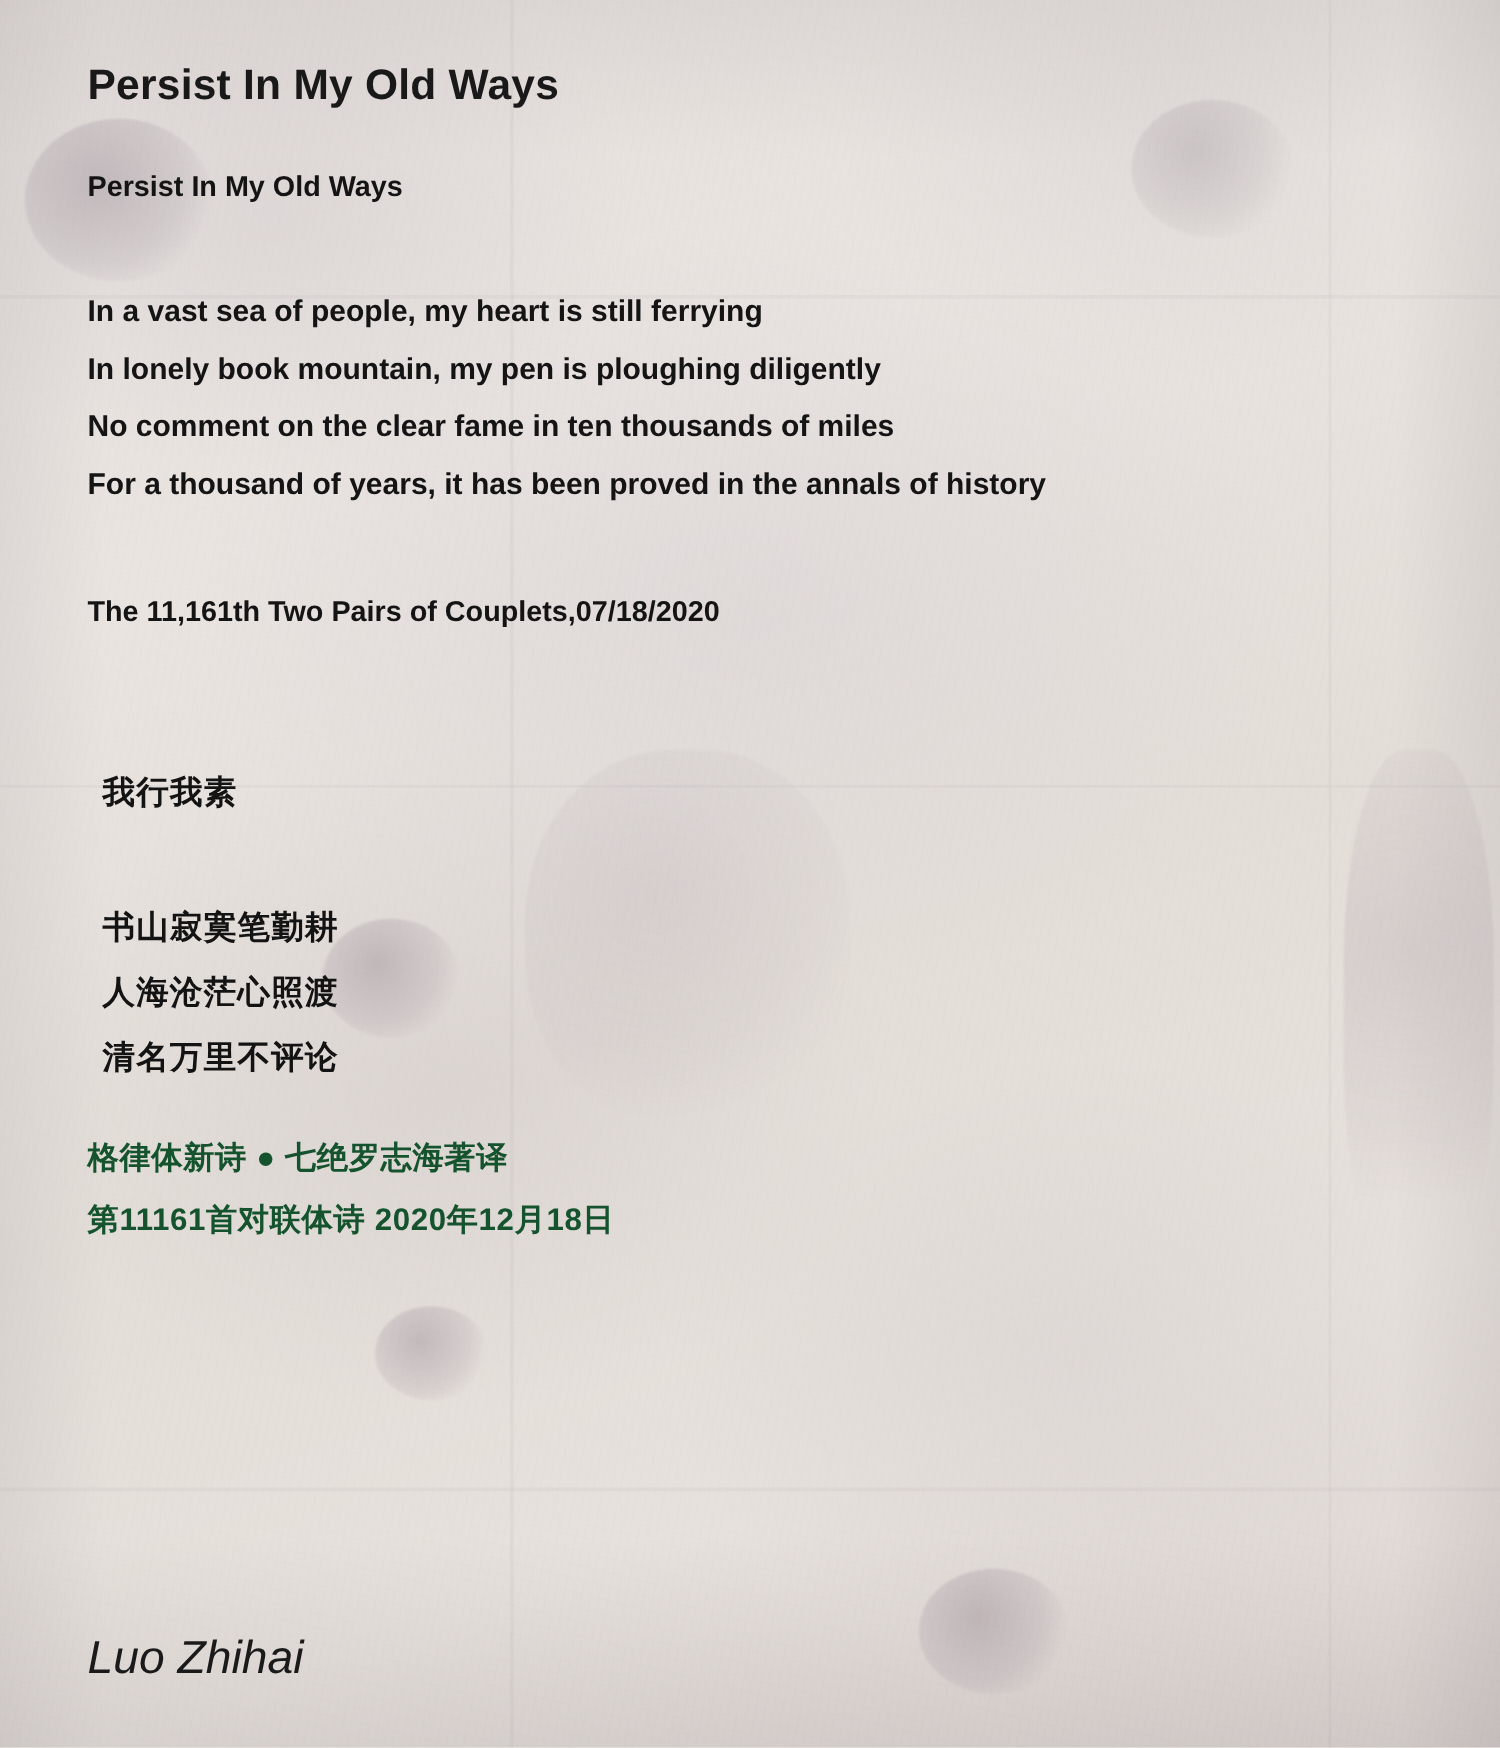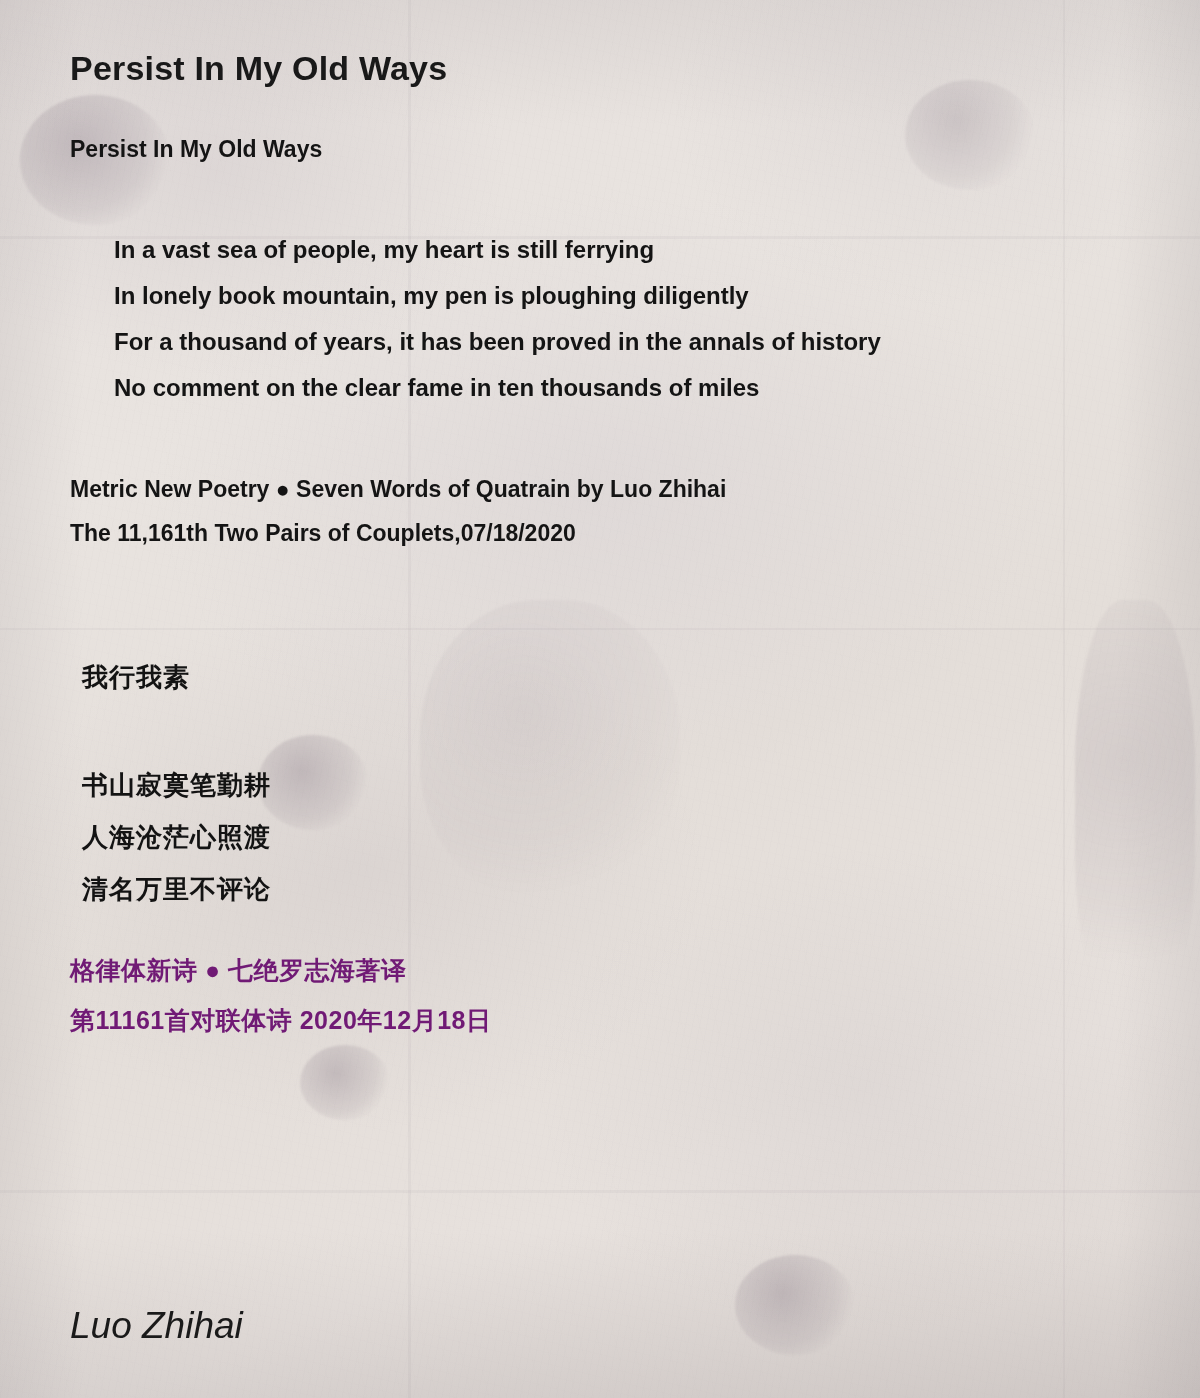--- a/index.html
+++ b/index.html
@@ -82,42 +82,41 @@
   }
   .block {
     margin-top: 38px;
   }
   .en-line {
     font-size: 24px;
     font-weight: bold;
     color: #141414;
     line-height: 46px;
     white-space: pre;
-    margin-left: 44px;
   }
   .en-sub {
     font-size: 23px;
     font-weight: bold;
     color: #141414;
     line-height: 44px;
   }
   .spacer-lg { height: 56px; }
   .spacer-md { height: 30px; }
   .zh-line {
     font-size: 26px;
     font-weight: bold;
     color: #131313;
     line-height: 52px;
     letter-spacing: 1px;
     margin-left: 12px;
   }
   .zh-meta {
     font-size: 25px;
     font-weight: bold;
-    color: #701a75;
+    color: #14532d;
     line-height: 50px;
     letter-spacing: 0.5px;
   }
   .author {
     position: absolute;
     left: 70px;
     top: 1305px;
     z-index: 6;
     font-size: 37px;
     font-style: italic;
@@ -148,26 +147,25 @@
 
   <h1 class="poem-title">Persist In My Old Ways</h1>
 
   <div class="block">
     <div class="en-sub">Persist In My Old Ways</div>
 
     <div class="spacer-lg"></div>
 
     <div class="en-line">In a vast sea of people, my heart is still ferrying</div>
     <div class="en-line">In lonely book mountain, my pen is ploughing diligently</div>
+    <div class="en-line">No comment on the clear fame in ten thousands of miles</div>
     <div class="en-line">For a thousand of years, it has been proved in the annals of history</div>
-    <div class="en-line">No comment on the clear fame in ten thousands of miles</div>
 
     <div class="spacer-lg"></div>
 
-    <div class="en-sub">Metric New Poetry ● Seven Words of Quatrain by Luo Zhihai</div>
     <div class="en-sub">The 11,161th Two Pairs of Couplets,07/18/2020</div>
   </div>
 
   <div style="height:96px"></div>
 
   <div>
     <div class="zh-line">我行我素</div>
 
     <div class="spacer-lg"></div>
 

